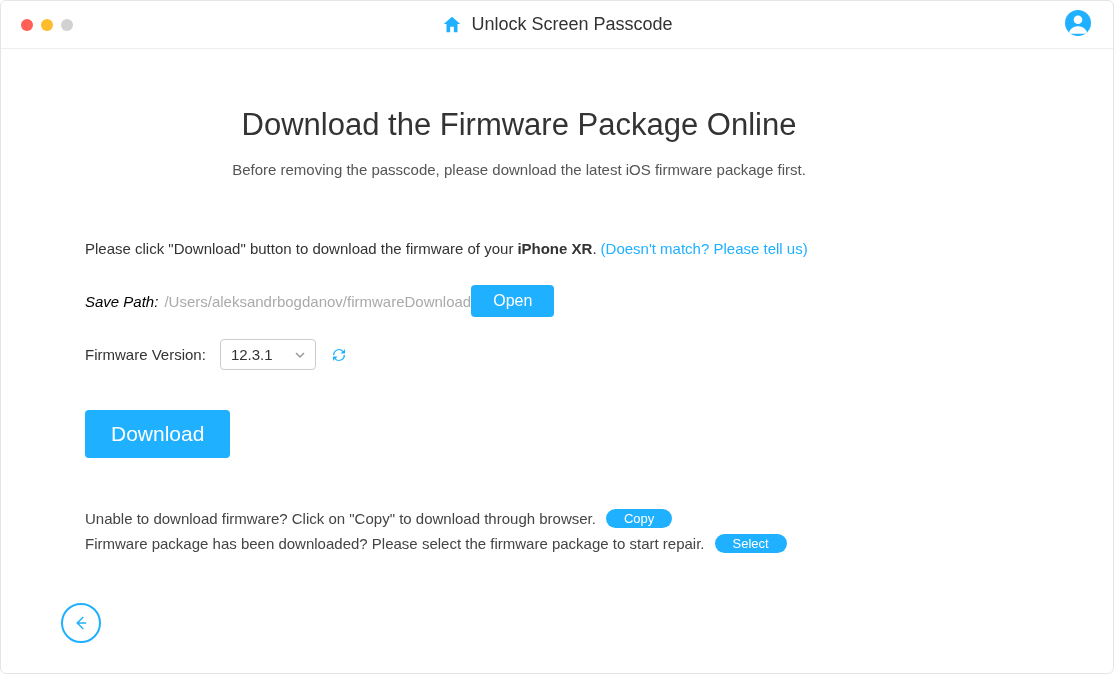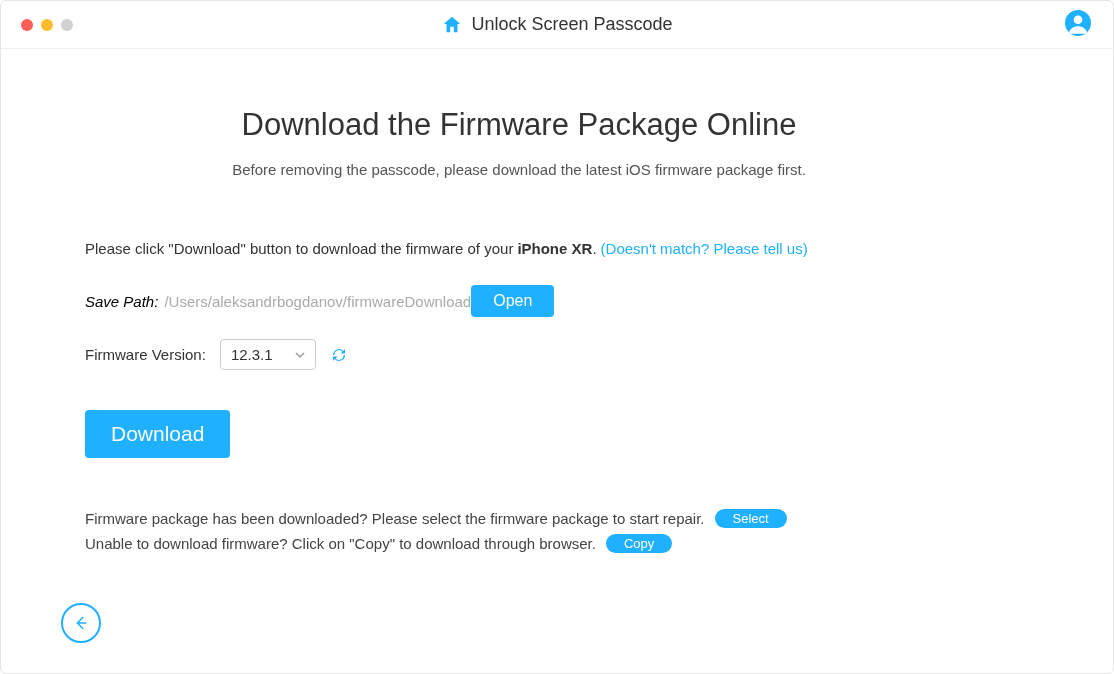--- a/index.html
+++ b/index.html
@@ -193,26 +193,26 @@
     </div>
     <svg class="refresh-icon" viewBox="0 0 24 24">
       <path d="M4 12a8 8 0 0 1 14-5.3L20 4v6h-6l2.5-2.5A6 6 0 0 0 6 12" fill="#1fb0ff" stroke="none"></path>
       <path d="M20 12a8 8 0 0 1-14 5.3L4 20v-6h6l-2.5 2.5A6 6 0 0 0 18 12" fill="#1fb0ff" stroke="none"></path>
     </svg>
   </div>
 
   <button class="btn btn-download">Download</button>
 
   <div class="footer-line">
+    <span>Unable to download firmware? Click on "Copy" to download through browser.</span>
+    <button class="btn-small">Copy</button>
+  </div>
+  <div class="footer-line">
     <span>Firmware package has been downloaded? Please select the firmware package to start repair.</span>
     <button class="btn-small">Select</button>
-  </div>
-  <div class="footer-line">
-    <span>Unable to download firmware? Click on "Copy" to download through browser.</span>
-    <button class="btn-small">Copy</button>
   </div>
 </div>
 
 <div class="back-btn">
   <svg class="back-arrow" viewBox="0 0 24 24">
       <path d="M15 4l-8 8 8 8M7 12h12"></path>
     </svg>
 </div>
 
 </body></html>

